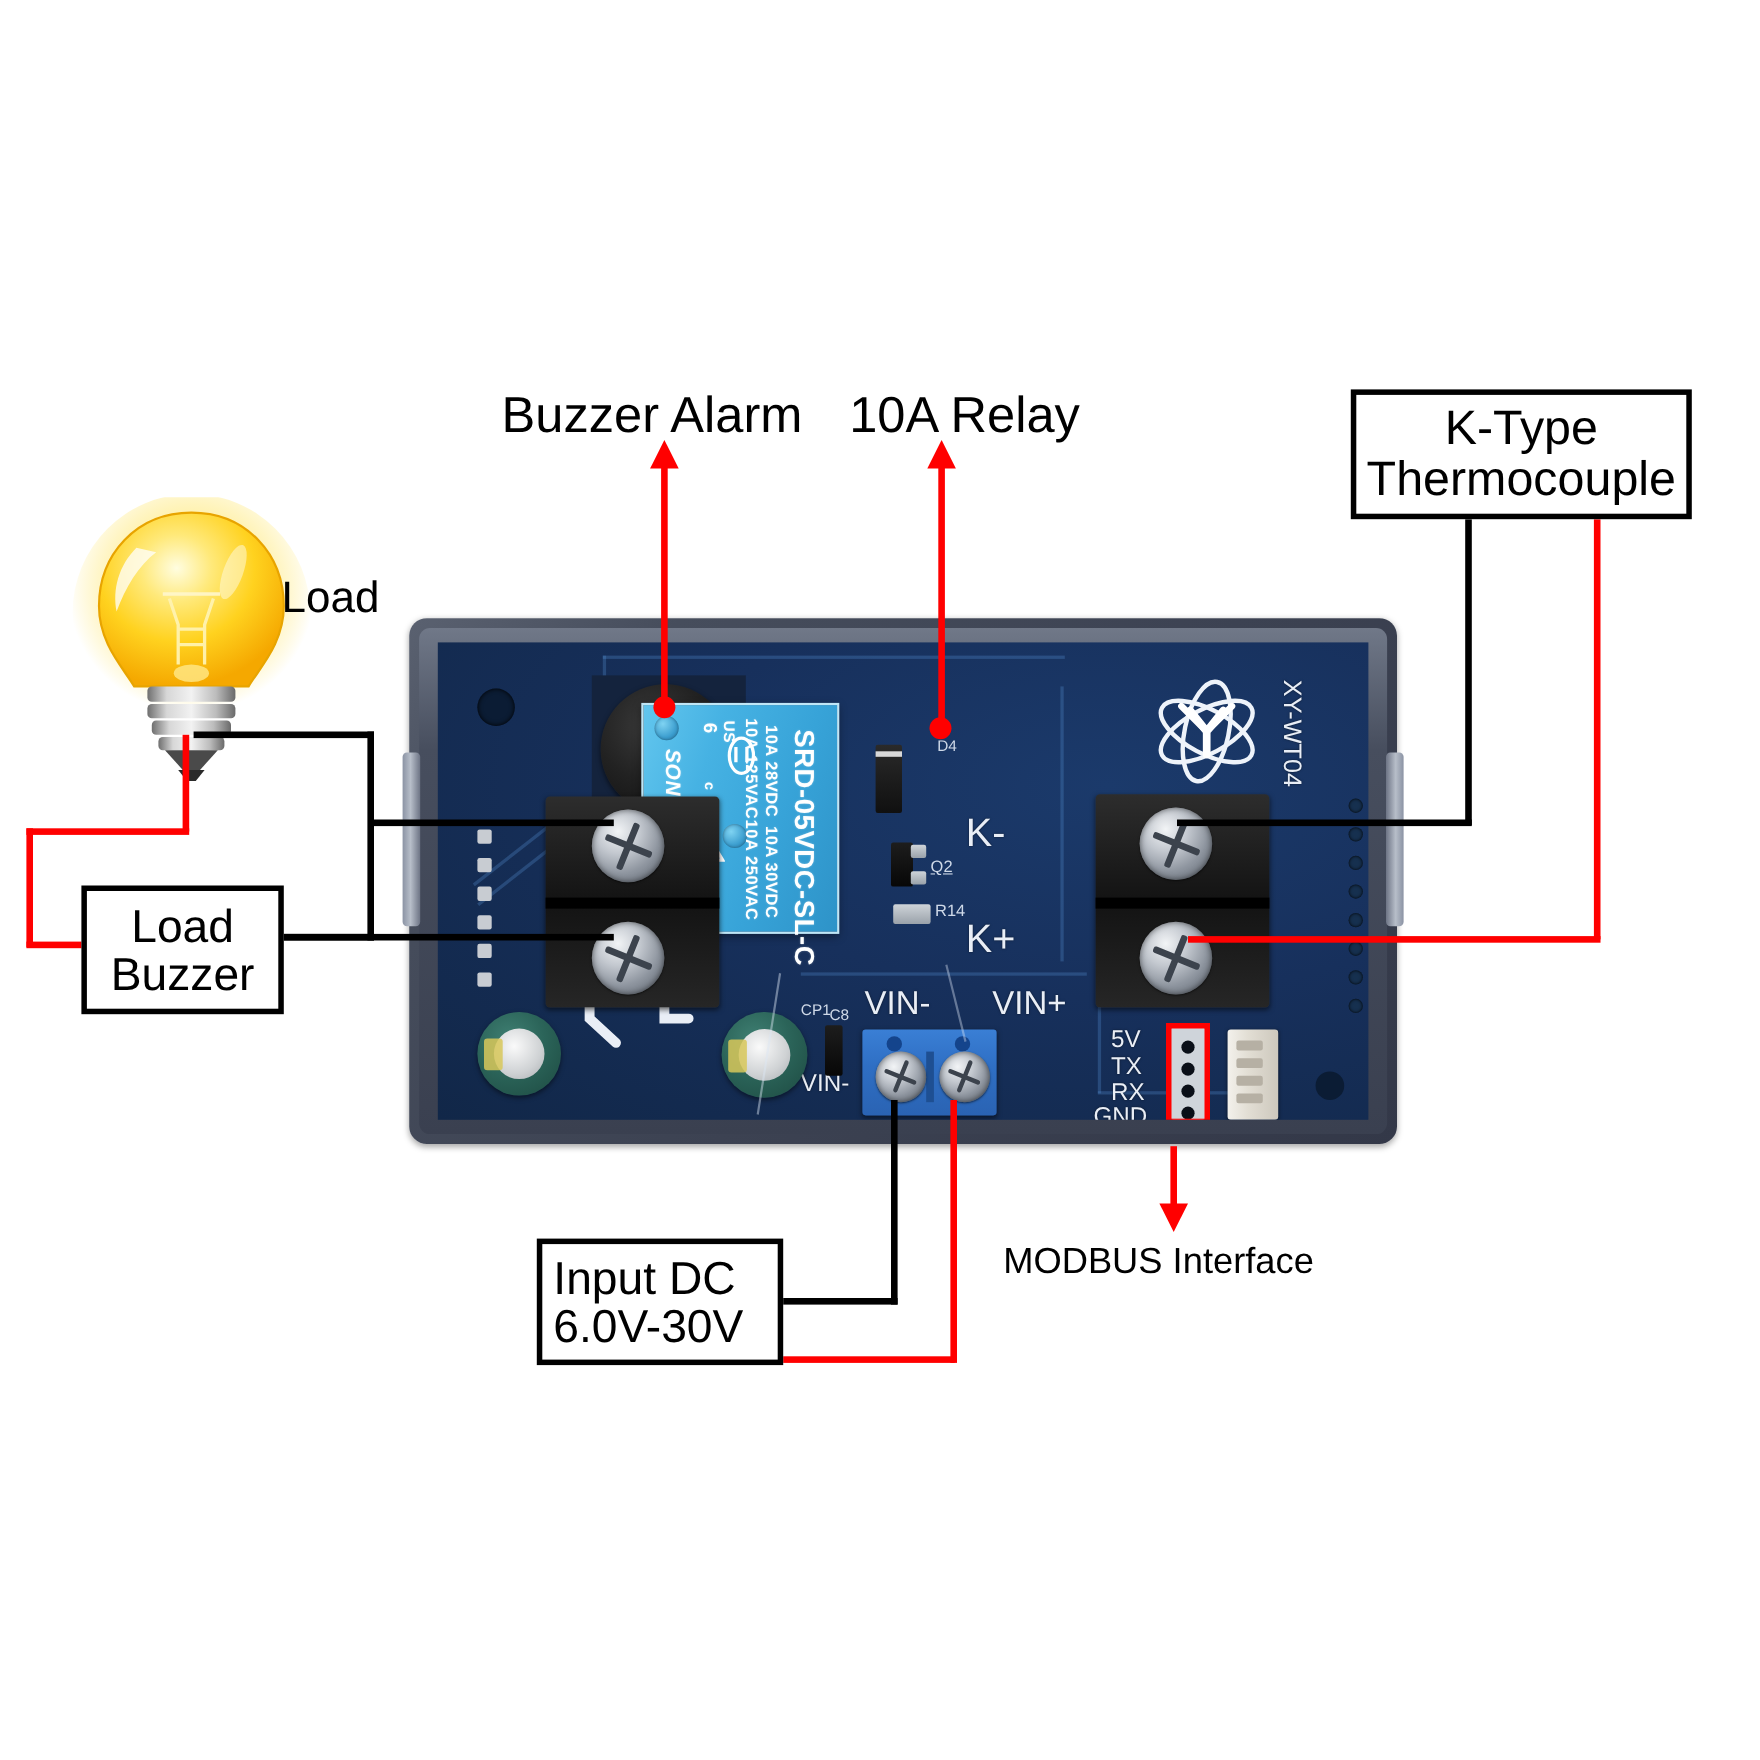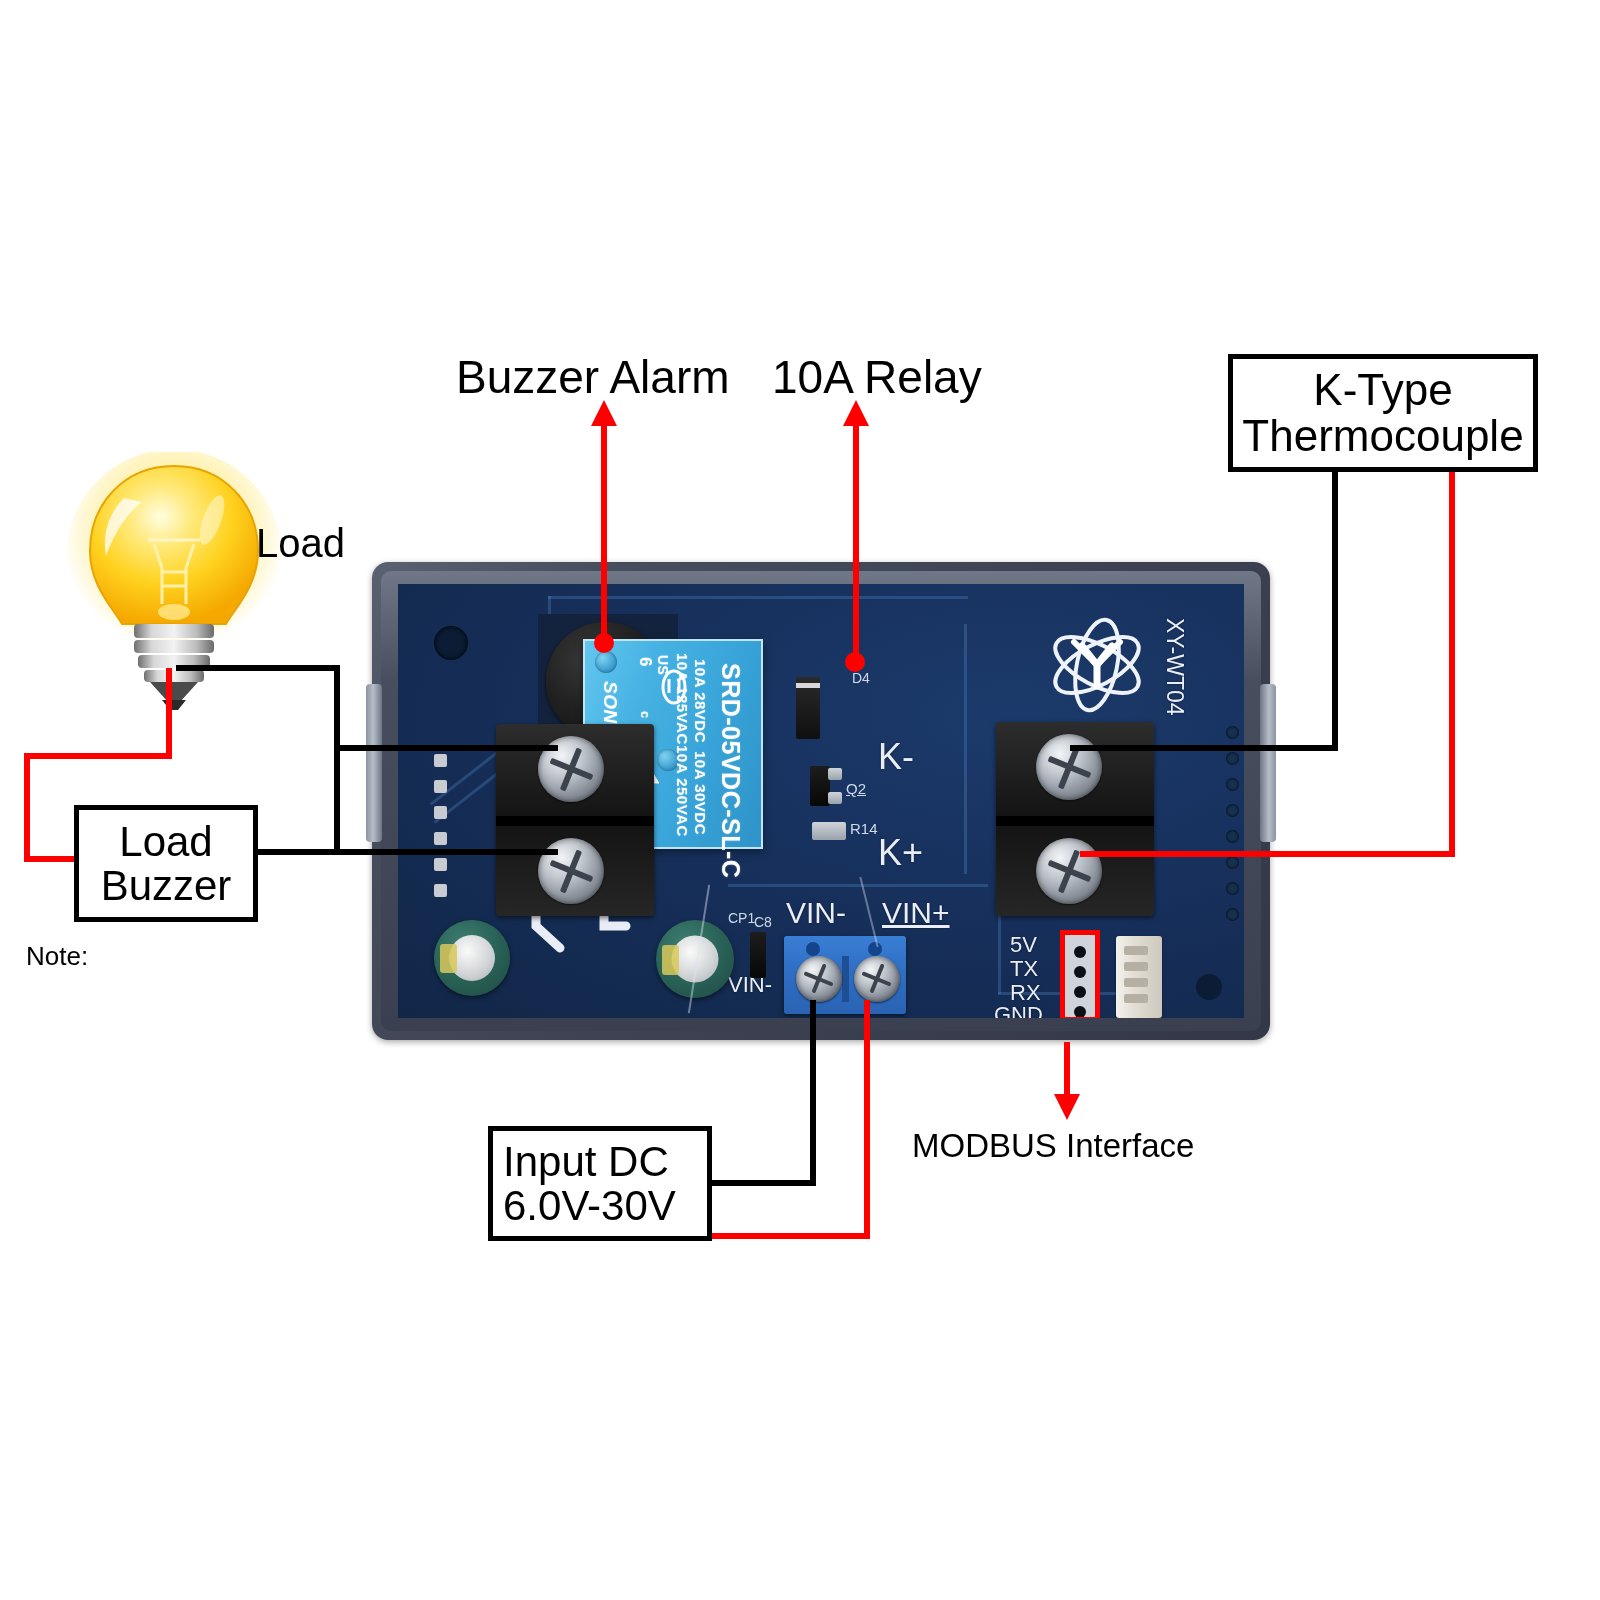--- a/index.html
+++ b/index.html
@@ -284,21 +284,20 @@
   <div class="labelbox" style="left:488px; top:1126px; width:224px; height:115px; font-size:42px; align-items:flex-start; padding-left:10px;">
     <span>Input  DC</span>
     <span>6.0V-30V</span>
   </div>
 
   <div class="plainlabel" style="left:912px; top:1127px; font-size:33px;">
     <span>MODBUS Interface</span>
   </div>
 
   <div class="plainlabel" style="left:26px; top:940px; font-size:26px; line-height:1.30;">
-    <div>Note:</div>
   </div>
 
   <div class="arrowline" style="left:601px; top:424px; height:218px;"></div>
   <div class="arrowhead-up" style="left:591px; top:400px;"></div>
   <div class="dot-red" style="left:594px; top:633px; width:20px; height:20px;"></div>
 
   <div class="arrowline" style="left:853px; top:424px; height:236px;"></div>
   <div class="arrowhead-up" style="left:843px; top:400px;"></div>
   <div class="dot-red" style="left:845px; top:652px; width:20px; height:20px;"></div>
 
@@ -462,21 +461,21 @@
       <div class="smd-res" style="left:430px; top:208px; width:14px; height:12px;"></div>
       <span class="silk-small" style="left:448px; top:196px; font-size:15px;text-decoration:underline;">Q2</span>
 
       <div class="smd-res" style="left:414px; top:238px; width:34px; height:18px;"></div>
       <span class="silk-small" style="left:452px; top:236px; font-size:15px;">R14</span>
 
       <span class="silk" style="left:480px; top:152px; font-size:36px;">K-</span>
       <span class="silk" style="left:480px; top:248px; font-size:36px;">K+</span>
 
       <span class="silk" style="left:388px; top:312px; font-size:30px;">VIN-</span>
-      <span class="silk" style="left:484px; top:312px; font-size:30px;text-decoration:underline;">VIN+</span>
+      <span class="silk" style="left:504px; top:312px; font-size:30px;">VIN+</span>
 
       <span class="silk" style="left:330px; top:388px; font-size:22px;">VIN-</span>
 
       <div class="vin-block">
         <div class="vin-hole" style="left:22px;"></div>
         <div class="vin-hole" style="left:84px;"></div>
         <div class="abs" style="left:58px; top:20px; width:7px; height:46px; background:#1e4f92;"></div>
       </div>
       <div class="term-screw" style="left:398px; top:372px; width:46px; height:46px;"></div>
       <div class="term-screw" style="left:456px; top:372px; width:46px; height:46px;"></div>

